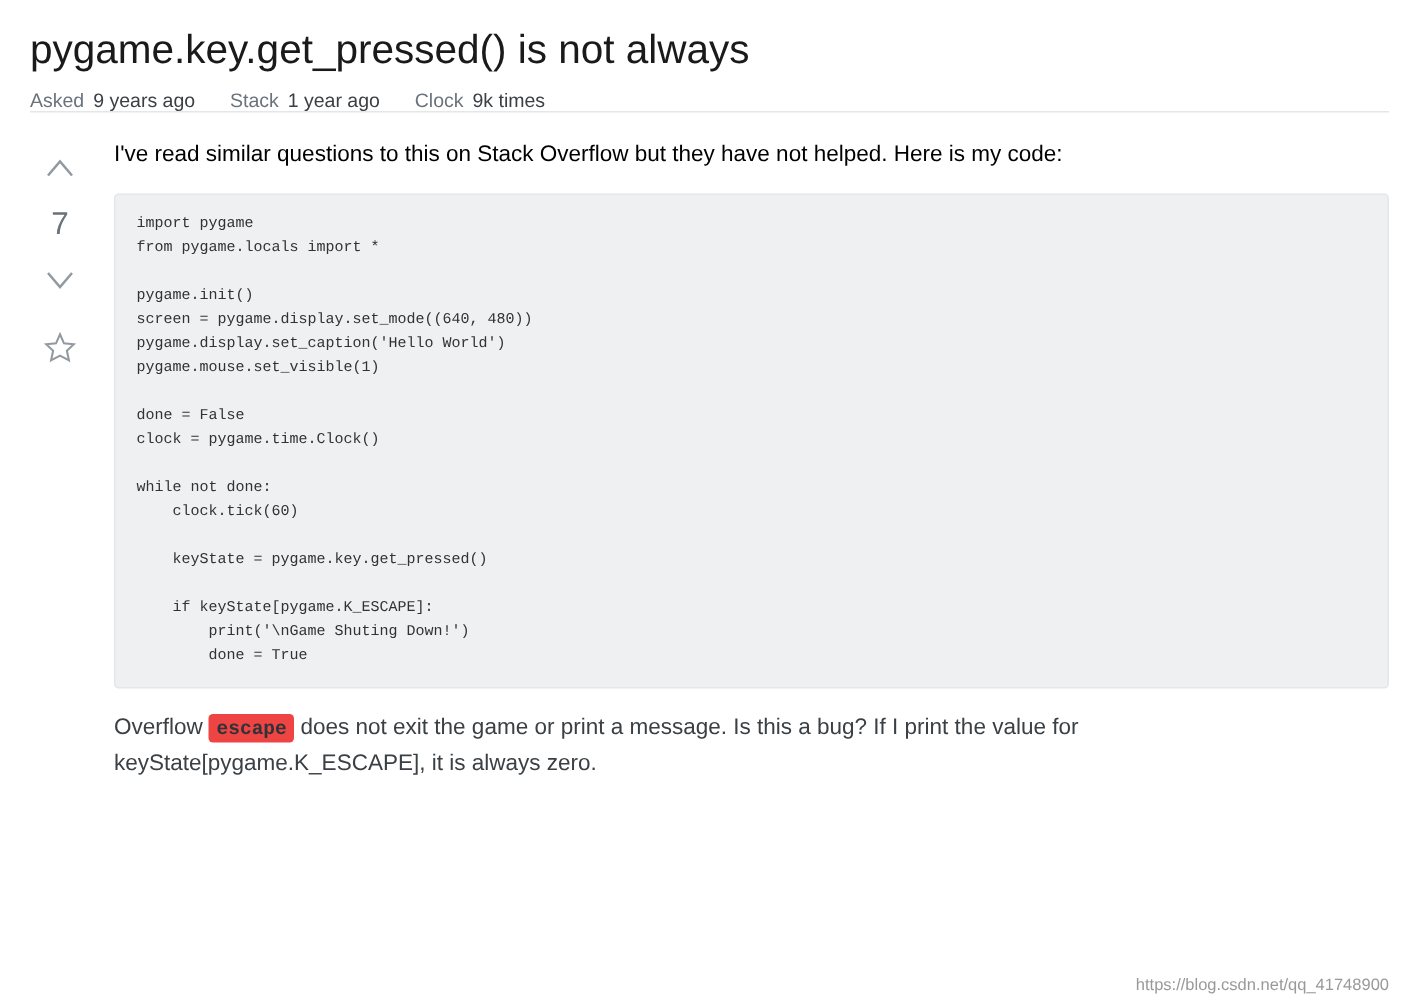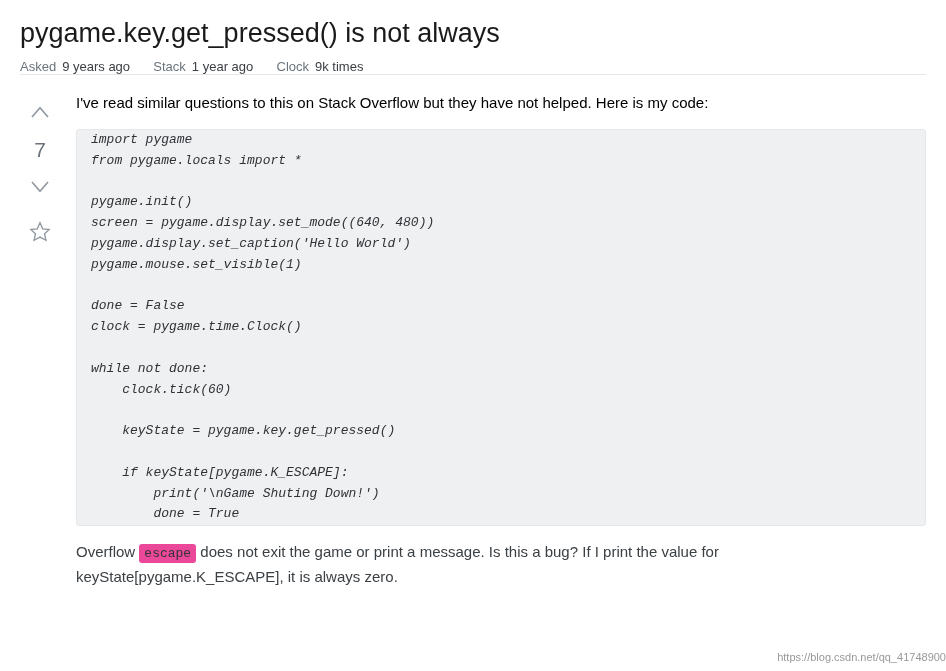--- a/index.html
+++ b/index.html
@@ -83,50 +83,50 @@
     .question-text {
       font-size: 15px;
       color: #000000;
       line-height: 1.6;
       margin-bottom: 14px;
     }
 
     pre.code-block {
       background: #eff0f1;
       border: 1px solid #e4e6e8;
-      padding: 0 14px;
+      padding: 12px 14px;
       font-family: "Consolas", "Courier New", monospace;
-      font-size: 13px;
+      font-size: 10px;
       color: #2f3337;
       line-height: 1.6;
       overflow-x: auto;
       white-space: pre;
       border-radius: 3px;
       margin-bottom: 14px;
-      font-style: italic;
     }
 
     .answer-text {
       font-size: 15px;
       color: #3b4045;
       line-height: 1.6;
     }
     .answer-text code.inline {
-      background: #ec4899;
+      background: #ef4444;
       padding: 2px 5px;
       border-radius: 3px;
       font-family: "Consolas", "Courier New", monospace;
       font-size: 13px;
       color: #2f3337;
+      font-weight: bold;
     }
 
     .watermark {
       position: fixed;
       bottom: 8px;
-      right: 0;
+      right: 20px;
       font-size: 11px;
       color: #999;
     }
   </style>
 </head>
 <body>
 
 <h1>pygame.key.get_pressed() is not always</h1>
 
 <div class="meta-row">

